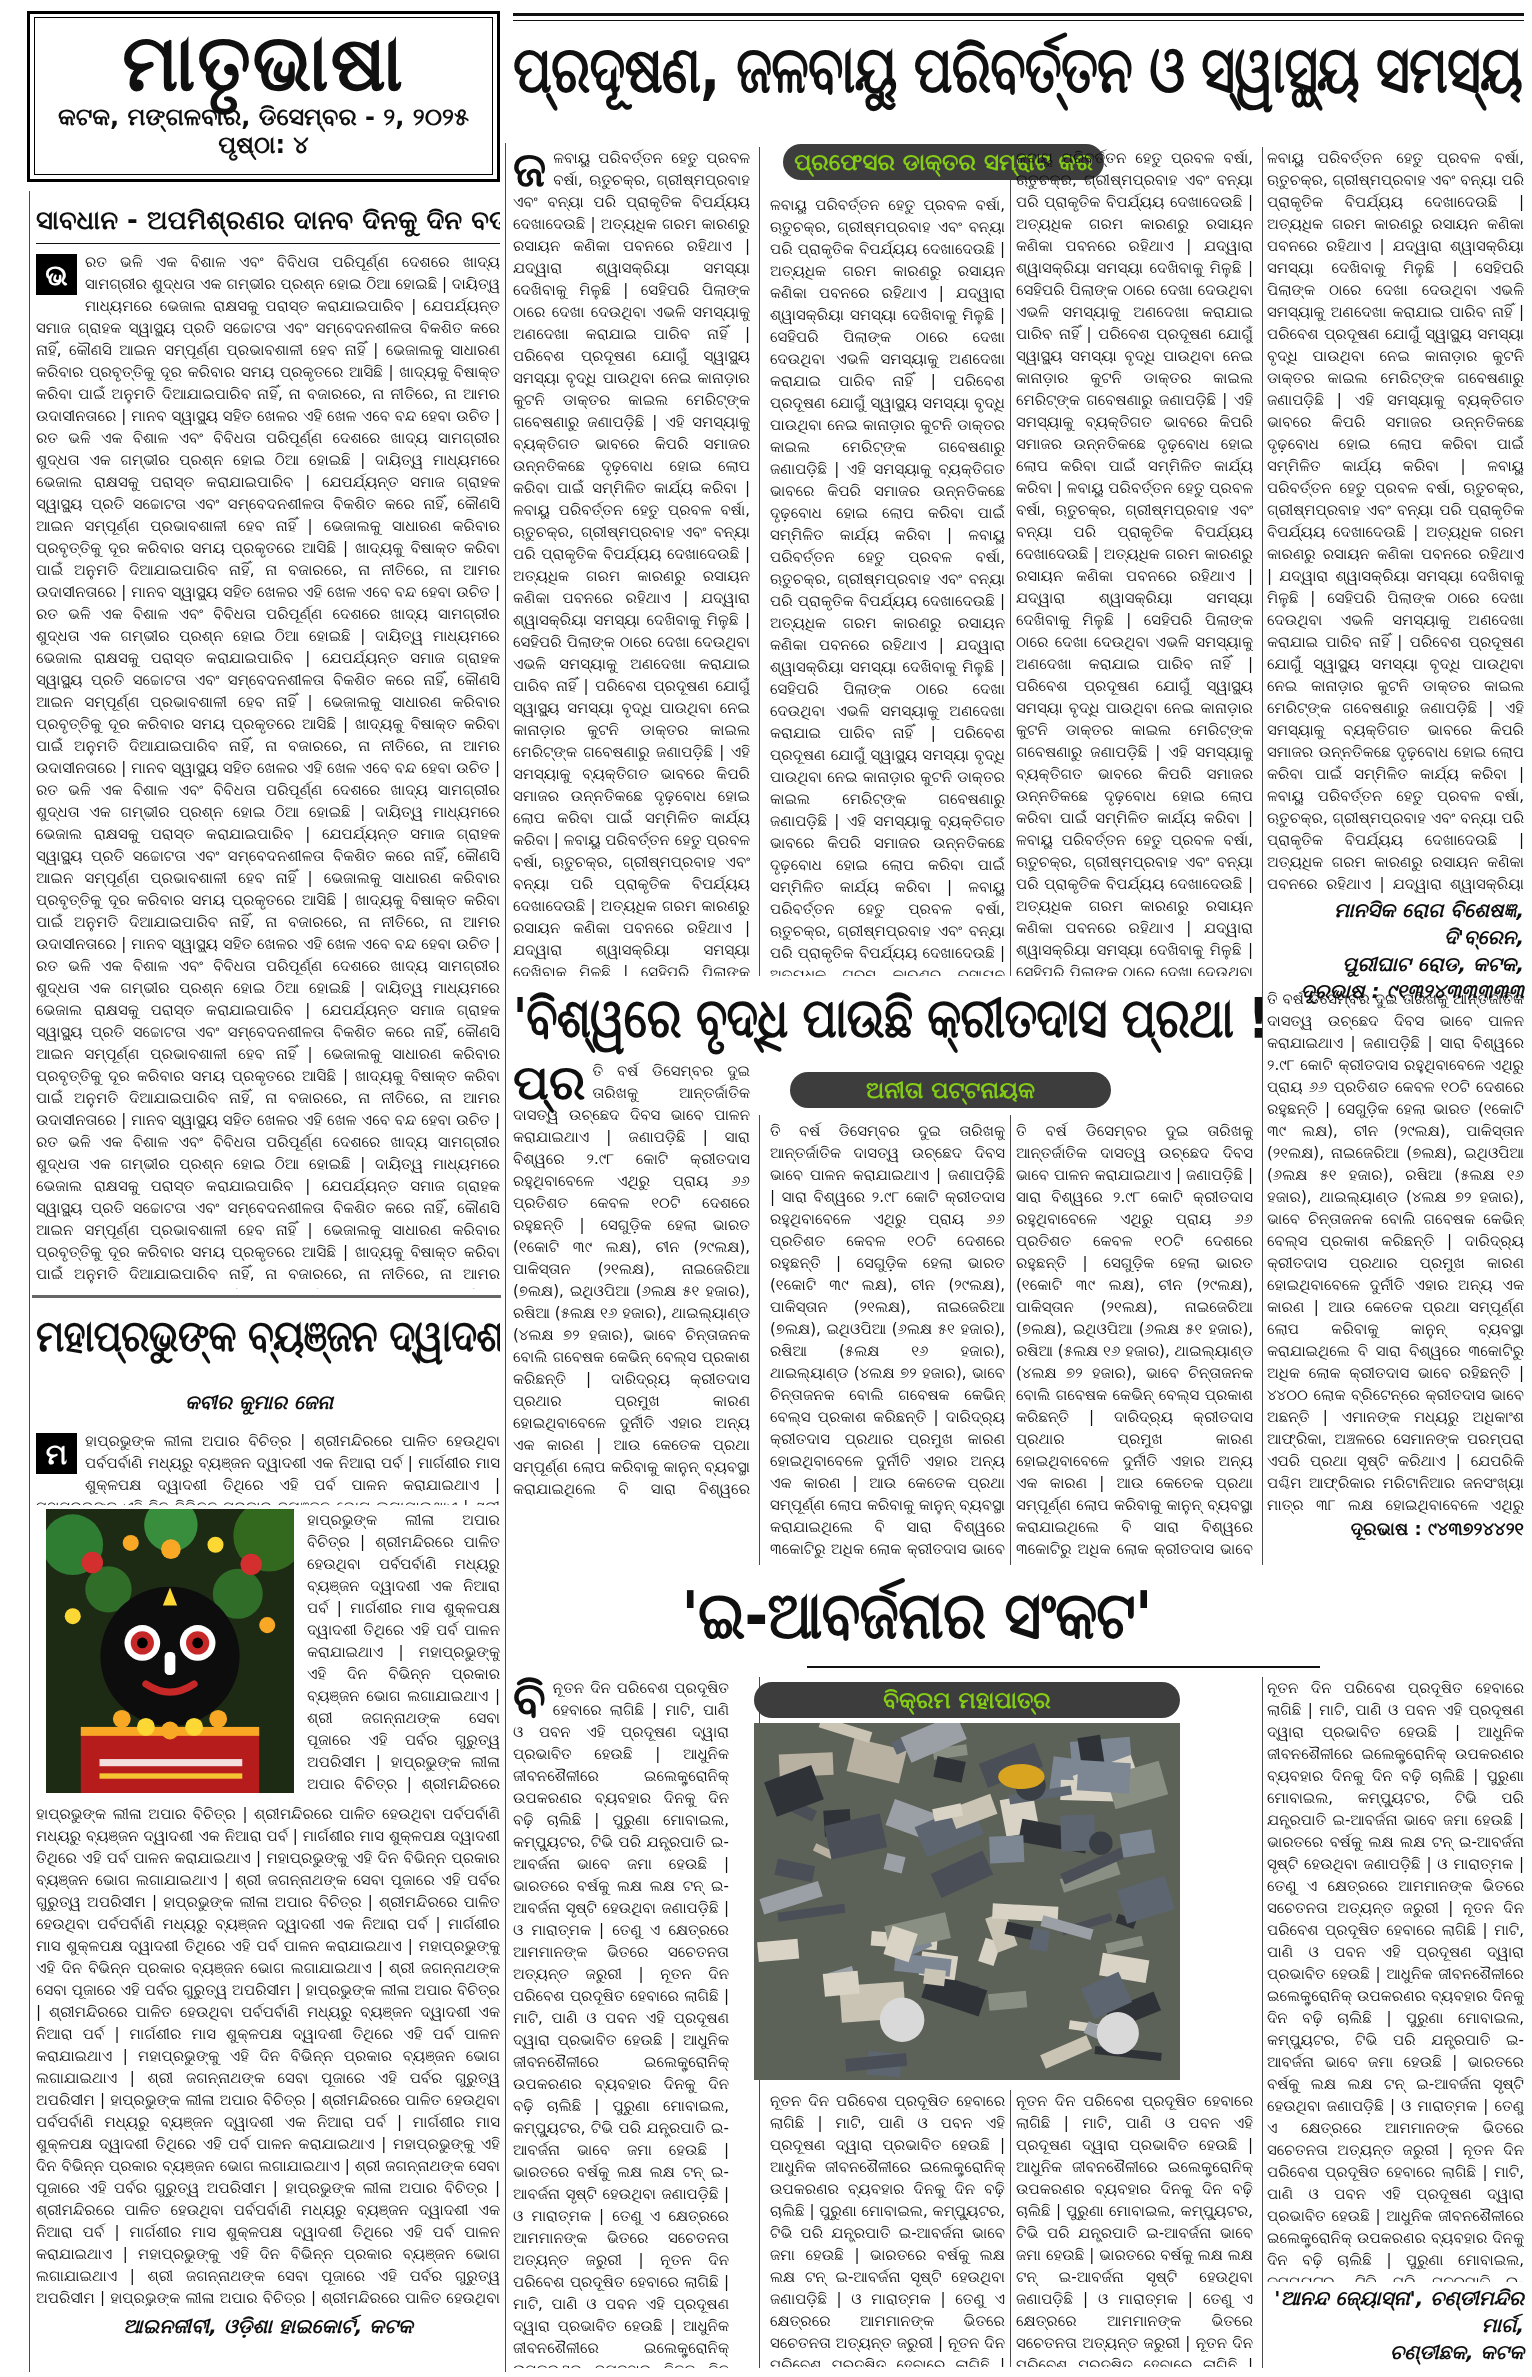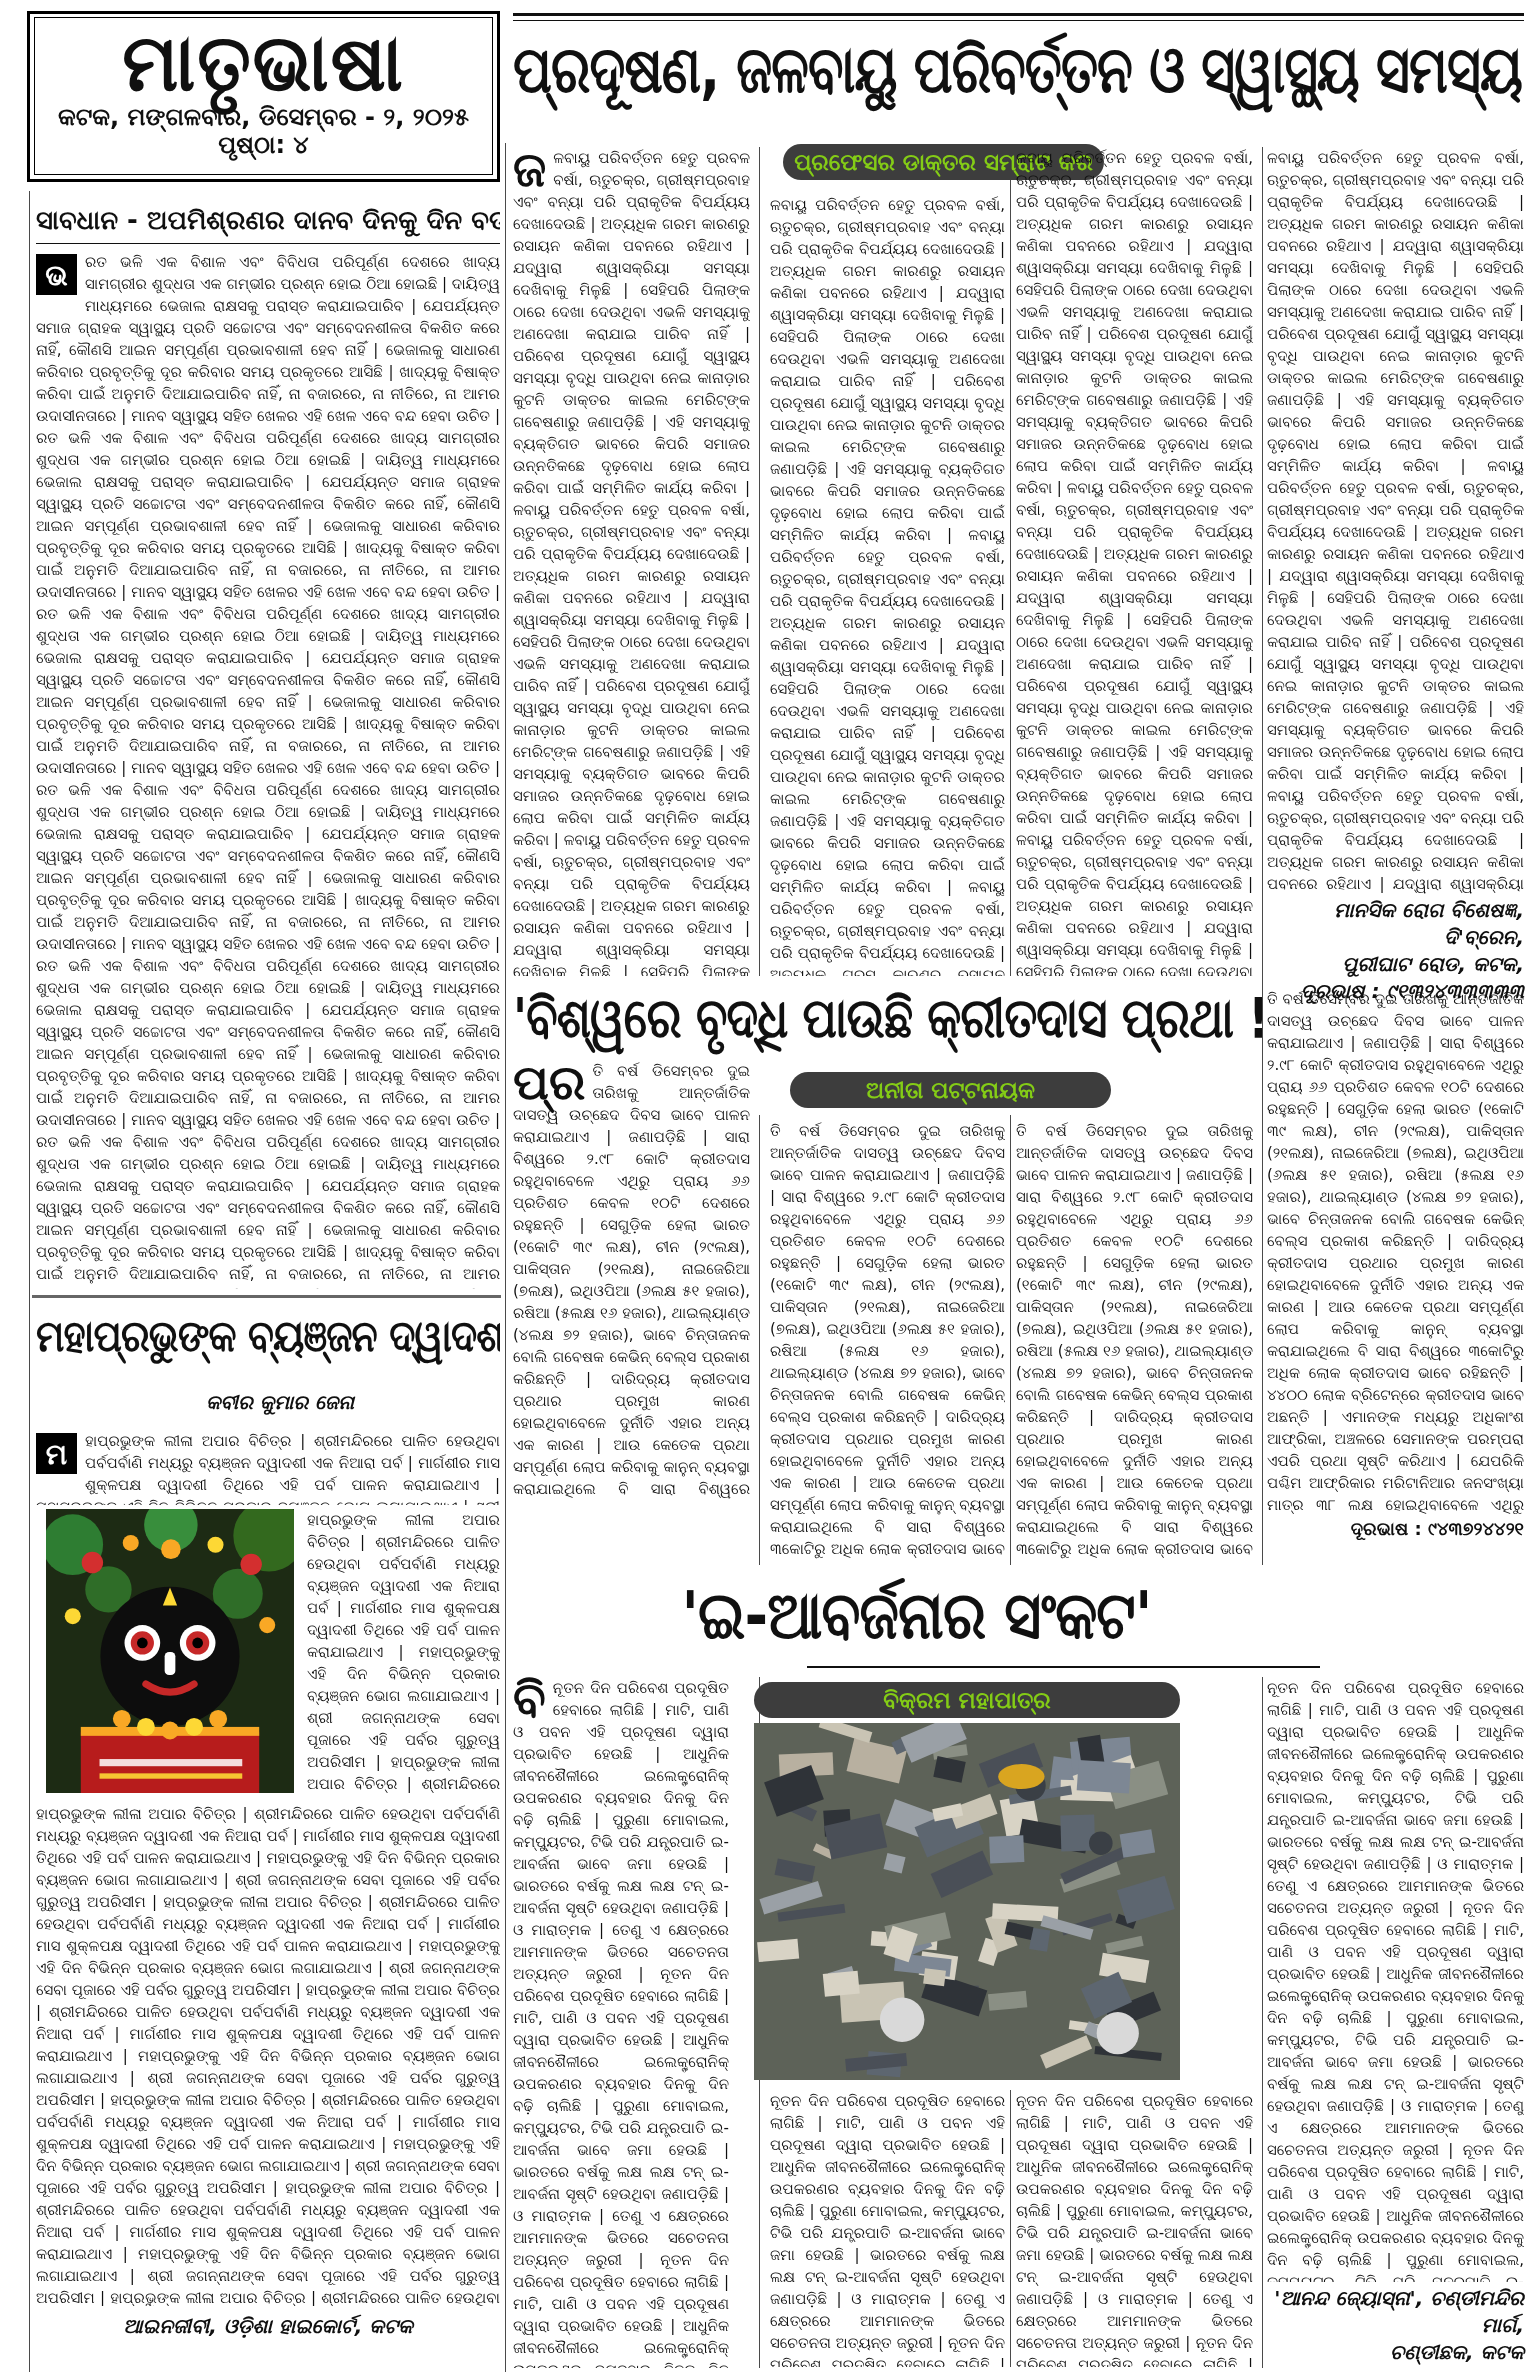--- a/index.html
+++ b/index.html
@@ -81,21 +81,21 @@
   </div>
 
   <div class="headline hl-left-small" style="left:36px;top:205px;width:464px;height:34px;">ସାବଧାନ - ଅପମିଶ୍ରଣର ଦାନବ ଦିନକୁ ଦିନ ବଡ ଭୟଙ୍କର ହେଉଛି</div>
   <div class="hrule" style="left:36px;top:243px;width:464px;height:0.9px;"></div>
   <div class="col" style="left:36px;top:251px;width:464px;height:1038px;">
     <span class="dropcap-box">ଭ</span>
   ରତ ଭଳି ଏକ ବିଶାଳ ଏବଂ ବିବିଧତା ପରିପୂର୍ଣ୍ଣ ଦେଶରେ ଖାଦ୍ୟ ସାମଗ୍ରୀର ଶୁଦ୍ଧତା ଏକ ଗମ୍ଭୀର ପ୍ରଶ୍ନ ହୋଇ ଠିଆ ହୋଇଛି | ଦାୟିତ୍ୱ ମାଧ୍ୟମରେ ଭେଜାଲ ରାକ୍ଷସକୁ ପରାସ୍ତ କରାଯାଇପାରିବ | ଯେପର୍ଯ୍ୟନ୍ତ ସମାଜ ଗ୍ରାହକ ସ୍ୱାସ୍ଥ୍ୟ ପ୍ରତି ସଚ୍ଚୋଟତା ଏବଂ ସମ୍ବେଦନଶୀଳତା ବିକଶିତ କରେ ନାହିଁ, କୌଣସି ଆଇନ ସମ୍ପୂର୍ଣ୍ଣ ପ୍ରଭାବଶାଳୀ ହେବ ନାହିଁ | ଭେଜାଲକୁ ସାଧାରଣ କରିବାର ପ୍ରବୃତ୍ତିକୁ ଦୂର କରିବାର ସମୟ ପ୍ରକୃତରେ ଆସିଛି | ଖାଦ୍ୟକୁ ବିଷାକ୍ତ କରିବା ପାଇଁ ଅନୁମତି ଦିଆଯାଇପାରିବ ନାହିଁ, ନା ବଜାରରେ, ନା ନୀତିରେ, ନା ଆମର ଉଦାସୀନତାରେ | ମାନବ ସ୍ୱାସ୍ଥ୍ୟ ସହିତ ଖେଳର ଏହି ଖେଳ ଏବେ ବନ୍ଦ ହେବା ଉଚିତ | ରତ ଭଳି ଏକ ବିଶାଳ ଏବଂ ବିବିଧତା ପରିପୂର୍ଣ୍ଣ ଦେଶରେ ଖାଦ୍ୟ ସାମଗ୍ରୀର ଶୁଦ୍ଧତା ଏକ ଗମ୍ଭୀର ପ୍ରଶ୍ନ ହୋଇ ଠିଆ ହୋଇଛି | ଦାୟିତ୍ୱ ମାଧ୍ୟମରେ ଭେଜାଲ ରାକ୍ଷସକୁ ପରାସ୍ତ କରାଯାଇପାରିବ | ଯେପର୍ଯ୍ୟନ୍ତ ସମାଜ ଗ୍ରାହକ ସ୍ୱାସ୍ଥ୍ୟ ପ୍ରତି ସଚ୍ଚୋଟତା ଏବଂ ସମ୍ବେଦନଶୀଳତା ବିକଶିତ କରେ ନାହିଁ, କୌଣସି ଆଇନ ସମ୍ପୂର୍ଣ୍ଣ ପ୍ରଭାବଶାଳୀ ହେବ ନାହିଁ | ଭେଜାଲକୁ ସାଧାରଣ କରିବାର ପ୍ରବୃତ୍ତିକୁ ଦୂର କରିବାର ସମୟ ପ୍ରକୃତରେ ଆସିଛି | ଖାଦ୍ୟକୁ ବିଷାକ୍ତ କରିବା ପାଇଁ ଅନୁମତି ଦିଆଯାଇପାରିବ ନାହିଁ, ନା ବଜାରରେ, ନା ନୀତିରେ, ନା ଆମର ଉଦାସୀନତାରେ | ମାନବ ସ୍ୱାସ୍ଥ୍ୟ ସହିତ ଖେଳର ଏହି ଖେଳ ଏବେ ବନ୍ଦ ହେବା ଉଚିତ | ରତ ଭଳି ଏକ ବିଶାଳ ଏବଂ ବିବିଧତା ପରିପୂର୍ଣ୍ଣ ଦେଶରେ ଖାଦ୍ୟ ସାମଗ୍ରୀର ଶୁଦ୍ଧତା ଏକ ଗମ୍ଭୀର ପ୍ରଶ୍ନ ହୋଇ ଠିଆ ହୋଇଛି | ଦାୟିତ୍ୱ ମାଧ୍ୟମରେ ଭେଜାଲ ରାକ୍ଷସକୁ ପରାସ୍ତ କରାଯାଇପାରିବ | ଯେପର୍ଯ୍ୟନ୍ତ ସମାଜ ଗ୍ରାହକ ସ୍ୱାସ୍ଥ୍ୟ ପ୍ରତି ସଚ୍ଚୋଟତା ଏବଂ ସମ୍ବେଦନଶୀଳତା ବିକଶିତ କରେ ନାହିଁ, କୌଣସି ଆଇନ ସମ୍ପୂର୍ଣ୍ଣ ପ୍ରଭାବଶାଳୀ ହେବ ନାହିଁ | ଭେଜାଲକୁ ସାଧାରଣ କରିବାର ପ୍ରବୃତ୍ତିକୁ ଦୂର କରିବାର ସମୟ ପ୍ରକୃତରେ ଆସିଛି | ଖାଦ୍ୟକୁ ବିଷାକ୍ତ କରିବା ପାଇଁ ଅନୁମତି ଦିଆଯାଇପାରିବ ନାହିଁ, ନା ବଜାରରେ, ନା ନୀତିରେ, ନା ଆମର ଉଦାସୀନତାରେ | ମାନବ ସ୍ୱାସ୍ଥ୍ୟ ସହିତ ଖେଳର ଏହି ଖେଳ ଏବେ ବନ୍ଦ ହେବା ଉଚିତ | ରତ ଭଳି ଏକ ବିଶାଳ ଏବଂ ବିବିଧତା ପରିପୂର୍ଣ୍ଣ ଦେଶରେ ଖାଦ୍ୟ ସାମଗ୍ରୀର ଶୁଦ୍ଧତା ଏକ ଗମ୍ଭୀର ପ୍ରଶ୍ନ ହୋଇ ଠିଆ ହୋଇଛି | ଦାୟିତ୍ୱ ମାଧ୍ୟମରେ ଭେଜାଲ ରାକ୍ଷସକୁ ପରାସ୍ତ କରାଯାଇପାରିବ | ଯେପର୍ଯ୍ୟନ୍ତ ସମାଜ ଗ୍ରାହକ ସ୍ୱାସ୍ଥ୍ୟ ପ୍ରତି ସଚ୍ଚୋଟତା ଏବଂ ସମ୍ବେଦନଶୀଳତା ବିକଶିତ କରେ ନାହିଁ, କୌଣସି ଆଇନ ସମ୍ପୂର୍ଣ୍ଣ ପ୍ରଭାବଶାଳୀ ହେବ ନାହିଁ | ଭେଜାଲକୁ ସାଧାରଣ କରିବାର ପ୍ରବୃତ୍ତିକୁ ଦୂର କରିବାର ସମୟ ପ୍ରକୃତରେ ଆସିଛି | ଖାଦ୍ୟକୁ ବିଷାକ୍ତ କରିବା ପାଇଁ ଅନୁମତି ଦିଆଯାଇପାରିବ ନାହିଁ, ନା ବଜାରରେ, ନା ନୀତିରେ, ନା ଆମର ଉଦାସୀନତାରେ | ମାନବ ସ୍ୱାସ୍ଥ୍ୟ ସହିତ ଖେଳର ଏହି ଖେଳ ଏବେ ବନ୍ଦ ହେବା ଉଚିତ | ରତ ଭଳି ଏକ ବିଶାଳ ଏବଂ ବିବିଧତା ପରିପୂର୍ଣ୍ଣ ଦେଶରେ ଖାଦ୍ୟ ସାମଗ୍ରୀର ଶୁଦ୍ଧତା ଏକ ଗମ୍ଭୀର ପ୍ରଶ୍ନ ହୋଇ ଠିଆ ହୋଇଛି | ଦାୟିତ୍ୱ ମାଧ୍ୟମରେ ଭେଜାଲ ରାକ୍ଷସକୁ ପରାସ୍ତ କରାଯାଇପାରିବ | ଯେପର୍ଯ୍ୟନ୍ତ ସମାଜ ଗ୍ରାହକ ସ୍ୱାସ୍ଥ୍ୟ ପ୍ରତି ସଚ୍ଚୋଟତା ଏବଂ ସମ୍ବେଦନଶୀଳତା ବିକଶିତ କରେ ନାହିଁ, କୌଣସି ଆଇନ ସମ୍ପୂର୍ଣ୍ଣ ପ୍ରଭାବଶାଳୀ ହେବ ନାହିଁ | ଭେଜାଲକୁ ସାଧାରଣ କରିବାର ପ୍ରବୃତ୍ତିକୁ ଦୂର କରିବାର ସମୟ ପ୍ରକୃତରେ ଆସିଛି | ଖାଦ୍ୟକୁ ବିଷାକ୍ତ କରିବା ପାଇଁ ଅନୁମତି ଦିଆଯାଇପାରିବ ନାହିଁ, ନା ବଜାରରେ, ନା ନୀତିରେ, ନା ଆମର ଉଦାସୀନତାରେ | ମାନବ ସ୍ୱାସ୍ଥ୍ୟ ସହିତ ଖେଳର ଏହି ଖେଳ ଏବେ ବନ୍ଦ ହେବା ଉଚିତ | ରତ ଭଳି ଏକ ବିଶାଳ ଏବଂ ବିବିଧତା ପରିପୂର୍ଣ୍ଣ ଦେଶରେ ଖାଦ୍ୟ ସାମଗ୍ରୀର ଶୁଦ୍ଧତା ଏକ ଗମ୍ଭୀର ପ୍ରଶ୍ନ ହୋଇ ଠିଆ ହୋଇଛି | ଦାୟିତ୍ୱ ମାଧ୍ୟମରେ ଭେଜାଲ ରାକ୍ଷସକୁ ପରାସ୍ତ କରାଯାଇପାରିବ | ଯେପର୍ଯ୍ୟନ୍ତ ସମାଜ ଗ୍ରାହକ ସ୍ୱାସ୍ଥ୍ୟ ପ୍ରତି ସଚ୍ଚୋଟତା ଏବଂ ସମ୍ବେଦନଶୀଳତା ବିକଶିତ କରେ ନାହିଁ, କୌଣସି ଆଇନ ସମ୍ପୂର୍ଣ୍ଣ ପ୍ରଭାବଶାଳୀ ହେବ ନାହିଁ | ଭେଜାଲକୁ ସାଧାରଣ କରିବାର ପ୍ରବୃତ୍ତିକୁ ଦୂର କରିବାର ସମୟ ପ୍ରକୃତରେ ଆସିଛି | ଖାଦ୍ୟକୁ ବିଷାକ୍ତ କରିବା ପାଇଁ ଅନୁମତି ଦିଆଯାଇପାରିବ ନାହିଁ, ନା ବଜାରରେ, ନା ନୀତିରେ, ନା ଆମର ଉଦାସୀନତାରେ | ମାନବ ସ୍ୱାସ୍ଥ୍ୟ ସହିତ ଖେଳର ଏହି ଖେଳ ଏବେ ବନ୍ଦ ହେବା ଉଚିତ | ରତ ଭଳି ଏକ ବିଶାଳ ଏବଂ ବିବିଧତା ପରିପୂର୍ଣ୍ଣ ଦେଶରେ ଖାଦ୍ୟ ସାମଗ୍ରୀର ଶୁଦ୍ଧତା ଏକ ଗମ୍ଭୀର ପ୍ରଶ୍ନ ହୋଇ ଠିଆ ହୋଇଛି | ଦାୟିତ୍ୱ ମାଧ୍ୟମରେ ଭେଜାଲ ରାକ୍ଷସକୁ ପରାସ୍ତ କରାଯାଇପାରିବ | ଯେପର୍ଯ୍ୟନ୍ତ ସମାଜ ଗ୍ରାହକ ସ୍ୱାସ୍ଥ୍ୟ ପ୍ରତି ସଚ୍ଚୋଟତା ଏବଂ ସମ୍ବେଦନଶୀଳତା ବିକଶିତ କରେ ନାହିଁ, କୌଣସି ଆଇନ ସମ୍ପୂର୍ଣ୍ଣ ପ୍ରଭାବଶାଳୀ ହେବ ନାହିଁ | ଭେଜାଲକୁ ସାଧାରଣ କରିବାର ପ୍ରବୃତ୍ତିକୁ ଦୂର କରିବାର ସମୟ ପ୍ରକୃତରେ ଆସିଛି | ଖାଦ୍ୟକୁ ବିଷାକ୍ତ କରିବା ପାଇଁ ଅନୁମତି ଦିଆଯାଇପାରିବ ନାହିଁ, ନା ବଜାରରେ, ନା ନୀତିରେ, ନା ଆମର ଉଦାସୀନତାରେ | ମାନବ ସ୍ୱାସ୍ଥ୍ୟ ସହିତ ଖେଳର ଏହି ଖେଳ ଏବେ ବନ୍ଦ ହେବା ଉଚିତ | ରତ ଭଳି ଏକ ବିଶାଳ ଏବଂ ବିବିଧତା ପରିପୂର୍ଣ୍ଣ ଦେଶରେ ଖାଦ୍ୟ ସାମଗ୍ରୀର ଶୁଦ୍ଧତା ଏକ ଗମ୍ଭୀର ପ୍ରଶ୍ନ ହୋଇ ଠିଆ ହୋଇଛି | ଦାୟିତ୍ୱ ମାଧ୍ୟମରେ ଭେଜାଲ ରାକ୍ଷସକୁ ପରାସ୍ତ କରାଯାଇପାରିବ | ଯେପର୍ଯ୍ୟନ୍ତ ସମାଜ ଗ୍ରାହକ ସ୍ୱାସ୍ଥ୍ୟ ପ୍ରତି ସଚ୍ଚୋଟତା ଏବଂ ସମ୍ବେଦନଶୀଳତା ବିକଶିତ କରେ ନାହିଁ, କୌଣସି ଆଇନ ସମ୍ପୂର୍ଣ୍ଣ ପ୍ରଭାବଶାଳୀ ହେବ ନାହିଁ | ଭେଜାଲକୁ ସାଧାରଣ କରିବାର ପ୍ରବୃତ୍ତିକୁ ଦୂର କରିବାର ସମୟ ପ୍ରକୃତରେ ଆସିଛି | ଖାଦ୍ୟକୁ ବିଷାକ୍ତ କରିବା ପାଇଁ ଅନୁମତି ଦିଆଯାଇପାରିବ ନାହିଁ, ନା ବଜାରରେ, ନା ନୀତିରେ, ନା ଆମର ଉଦାସୀନତାରେ | ମାନବ ସ୍ୱାସ୍ଥ୍ୟ ସହିତ ଖେଳର ଏହି ଖେଳ ଏବେ ବନ୍ଦ ହେବା ଉଚିତ | ରତ ଭଳି ଏକ ବିଶାଳ ଏବଂ ବିବିଧତା ପରିପୂର୍ଣ୍ଣ ଦେଶରେ ଖାଦ୍ୟ ସାମଗ୍ରୀର ଶୁଦ୍ଧତା ଏକ ଗମ୍ଭୀର ପ୍ରଶ୍ନ ହୋଇ ଠିଆ ହୋଇଛି | ଦାୟିତ୍ୱ ମାଧ୍ୟମରେ ଭେଜାଲ ରାକ୍ଷସକୁ ପରାସ୍ତ କରାଯାଇପାରିବ | ଯେପର୍ଯ୍ୟନ୍ତ ସମାଜ ଗ୍ରାହକ ସ୍ୱାସ୍ଥ୍ୟ ପ୍ରତି ସଚ୍ଚୋଟତା ଏବଂ ସମ୍ବେଦନଶୀଳତା ବିକଶିତ କରେ ନାହିଁ, କୌଣସି ଆଇନ ସମ୍ପୂର୍ଣ୍ଣ ପ୍ରଭାବଶାଳୀ ହେବ ନାହିଁ | ଭେଜାଲକୁ ସାଧାରଣ କରିବାର ପ୍ରବୃତ୍ତିକୁ ଦୂର କରିବାର ସମୟ ପ୍ରକୃତରେ ଆସିଛି | ଖାଦ୍ୟକୁ ବିଷାକ୍ତ କରିବା ପାଇଁ ଅନୁମତି ଦିଆଯାଇପାରିବ ନାହିଁ, ନା ବଜାରରେ, ନା ନୀତିରେ, ନା ଆମର ଉଦାସୀନତାରେ | ମାନବ ସ୍ୱାସ୍ଥ୍ୟ ସହିତ ଖେଳର ଏହି ଖେଳ ଏବେ ବନ୍ଦ ହେବା ଉଚିତ | ରତ ଭଳି ଏକ ବିଶାଳ ଏବଂ ବିବିଧତା ପରିପୂର୍ଣ୍ଣ ଦେଶରେ ଖାଦ୍ୟ ସାମଗ୍ରୀର ଶୁଦ୍ଧତା ଏକ ଗମ୍ଭୀର ପ୍ରଶ୍ନ ହୋଇ ଠିଆ ହୋଇଛି | ଦାୟିତ୍ୱ ମାଧ୍ୟମରେ ଭେଜାଲ ରାକ୍ଷସକୁ ପରାସ୍ତ କରାଯାଇପାରିବ | ଯେପର୍ଯ୍ୟନ୍ତ ସମାଜ ଗ୍ରାହକ ସ୍ୱାସ୍ଥ୍ୟ ପ୍ରତି ସଚ୍ଚୋଟତା ଏବଂ ସମ୍ବେଦନଶୀଳତା ବିକଶିତ କରେ ନାହିଁ, କୌଣସି ଆଇନ ସମ୍ପୂର୍ଣ୍ଣ ପ୍ରଭାବଶାଳୀ ହେବ ନାହିଁ | ଭେଜାଲକୁ ସାଧାରଣ କରିବାର ପ୍ରବୃତ୍ତିକୁ ଦୂର କରିବାର ସମୟ ପ୍ରକୃତରେ ଆସିଛି | ଖାଦ୍ୟକୁ ବିଷାକ୍ତ କରିବା ପାଇଁ ଅନୁମତି ଦିଆଯାଇପାରିବ ନାହିଁ, ନା ବଜାରରେ, ନା ନୀତିରେ, ନା ଆମର ଉଦାସୀନତାରେ | ମାନବ ସ୍ୱାସ୍ଥ୍ୟ ସହିତ ଖେଳର ଏହି ଖେଳ ଏବେ ବନ୍ଦ ହେବା ଉଚିତ | ରତ ଭଳି ଏକ ବିଶାଳ ଏବଂ ବିବିଧତା ପରିପୂର୍ଣ୍ଣ ଦେଶରେ ଖାଦ୍ୟ ସାମଗ୍ରୀର ଶୁଦ୍ଧତା ଏକ ଗମ୍ଭୀର ପ୍ରଶ୍ନ ହୋଇ ଠିଆ ହୋଇଛି | ଦାୟିତ୍ୱ ମାଧ୍ୟମରେ ଭେଜାଲ ରାକ୍ଷସକୁ ପରାସ୍ତ କରାଯାଇପାରିବ | ଯେପର୍ଯ୍ୟନ୍ତ ସମାଜ ଗ୍ରାହକ ସ୍ୱାସ୍ଥ୍ୟ ପ୍ରତି ସଚ୍ଚୋଟତା ଏବଂ ସମ୍ବେଦନଶୀଳତା ବିକଶିତ କରେ ନାହିଁ, କୌଣସି ଆଇନ ସମ୍ପୂର୍ଣ୍ଣ ପ୍ରଭାବଶାଳୀ ହେବ ନାହିଁ | ଭେଜାଲକୁ ସାଧାରଣ କରିବାର ପ୍ରବୃତ୍ତିକୁ ଦୂର କରିବାର ସମୟ ପ୍ରକୃତରେ ଆସିଛି | ଖାଦ୍ୟକୁ ବିଷାକ୍ତ କରିବା ପାଇଁ ଅନୁମତି ଦିଆଯାଇପାରିବ ନାହିଁ, ନା ବଜାରରେ, ନା ନୀତିରେ, ନା ଆମର ଉଦାସୀନତାରେ | ମାନବ ସ୍ୱାସ୍ଥ୍ୟ ସହିତ ଖେଳର ଏହି ଖେଳ ଏବେ ବନ୍ଦ ହେବା ଉଚିତ | ରତ ଭଳି ଏକ ବିଶାଳ ଏବଂ ବିବିଧତା ପରିପୂର୍ଣ୍ଣ ଦେଶରେ ଖାଦ୍ୟ ସାମଗ୍ରୀର ଶୁଦ୍ଧତା ଏକ ଗମ୍ଭୀର ପ୍ରଶ୍ନ ହୋଇ ଠିଆ ହୋଇଛି | ଦାୟିତ୍ୱ ମାଧ୍ୟମରେ ଭେଜାଲ ରାକ୍ଷସକୁ ପରାସ୍ତ କରାଯାଇପାରିବ | ଯେପର୍ଯ୍ୟନ୍ତ ସମାଜ ଗ୍ରାହକ ସ୍ୱାସ୍ଥ୍ୟ ପ୍ରତି ସଚ୍ଚୋଟତା ଏବଂ ସମ୍ବେଦନଶୀଳତା ବିକଶିତ କରେ ନାହିଁ, କୌଣସି ଆଇନ ସମ୍ପୂର୍ଣ୍ଣ ପ୍ରଭାବଶାଳୀ ହେବ ନାହିଁ | ଭେଜାଲକୁ ସାଧାରଣ କରିବାର ପ୍ରବୃତ୍ତିକୁ ଦୂର କରିବାର ସମୟ ପ୍ରକୃତରେ ଆସିଛି | ଖାଦ୍ୟକୁ ବିଷାକ୍ତ କରିବା ପାଇଁ ଅନୁମତି ଦିଆଯାଇପାରିବ ନାହିଁ, ନା ବଜାରରେ, ନା ନୀତିରେ, ନା ଆମର ଉଦାସୀନତାରେ | ମାନବ ସ୍ୱାସ୍ଥ୍ୟ ସହିତ ଖେଳର ଏହି ଖେଳ ଏବେ ବନ୍ଦ ହେବା ଉଚିତ | ରତ ଭଳି ଏକ ବିଶାଳ ଏବଂ ବିବିଧତା ପରିପୂର୍ଣ୍ଣ ଦେଶରେ ଖାଦ୍ୟ ସାମଗ୍ରୀର ଶୁଦ୍ଧତା ଏକ ଗମ୍ଭୀର ପ୍ରଶ୍ନ ହୋଇ ଠିଆ ହୋଇଛି | ଦାୟିତ୍ୱ ମାଧ୍ୟମରେ ଭେଜାଲ ରାକ୍ଷସକୁ ପରାସ୍ତ କରାଯାଇପାରିବ | ଯେପର୍ଯ୍ୟନ୍ତ ସମାଜ ଗ୍ରାହକ ସ୍ୱାସ୍ଥ୍ୟ ପ୍ରତି ସଚ୍ଚୋଟତା ଏବଂ ସମ୍ବେଦନଶୀଳତା ବିକଶିତ କରେ ନାହିଁ, କୌଣସି ଆଇନ ସମ୍ପୂର୍ଣ୍ଣ ପ୍ରଭାବଶାଳୀ ହେବ ନାହିଁ | ଭେଜାଲକୁ ସାଧାରଣ କରିବାର ପ୍ରବୃତ୍ତିକୁ ଦୂର କରିବାର ସମୟ ପ୍ରକୃତରେ ଆସିଛି | ଖାଦ୍ୟକୁ ବିଷାକ୍ତ କରିବା ପାଇଁ ଅନୁମତି ଦିଆଯାଇପାରିବ ନାହିଁ, ନା ବଜାରରେ, ନା ନୀତିରେ, ନା ଆମର ଉଦାସୀନତାରେ | ମାନବ ସ୍ୱାସ୍ଥ୍ୟ ସହିତ ଖେଳର ଏହି ଖେଳ ଏବେ ବନ୍ଦ ହେବା ଉଚିତ | ରତ ଭଳି ଏକ ବିଶାଳ ଏବଂ ବିବିଧତା ପରିପୂର୍ଣ୍ଣ ଦେଶରେ ଖାଦ୍ୟ ସାମଗ୍ରୀର ଶୁଦ୍ଧତା ଏକ ଗମ୍ଭୀର ପ୍ରଶ୍ନ ହୋଇ ଠିଆ ହୋଇଛି | ଦାୟିତ୍ୱ ମାଧ୍ୟମରେ ଭେଜାଲ ରାକ୍ଷସକୁ ପରାସ୍ତ କରାଯାଇପାରିବ | ଯେପର୍ଯ୍ୟନ୍ତ ସମାଜ ଗ୍ରାହକ ସ୍ୱାସ୍ଥ୍ୟ ପ୍ରତି ସଚ୍ଚୋଟତା ଏବଂ ସମ୍ବେଦନଶୀଳତା ବିକଶିତ କରେ ନାହିଁ, କୌଣସି ଆଇନ ସମ୍ପୂର୍ଣ୍ଣ ପ୍ରଭାବଶାଳୀ ହେବ ନାହିଁ | ଭେଜାଲକୁ ସାଧାରଣ କରିବାର ପ୍ରବୃତ୍ତିକୁ ଦୂର କରିବାର ସମୟ ପ୍ରକୃତରେ ଆସିଛି | ଖାଦ୍ୟକୁ ବିଷାକ୍ତ କରିବା ପାଇଁ ଅନୁମତି ଦିଆଯାଇପାରିବ ନାହିଁ, ନା ବଜାରରେ, ନା ନୀତିରେ, ନା ଆମର ଉଦାସୀନତାରେ | ମାନବ ସ୍ୱାସ୍ଥ୍ୟ ସହିତ ଖେଳର ଏହି ଖେଳ ଏବେ ବନ୍ଦ ହେବା ଉଚିତ | ରତ ଭଳି ଏକ ବିଶାଳ ଏବଂ ବିବିଧତା ପରିପୂର୍ଣ୍ଣ ଦେଶରେ ଖାଦ୍ୟ ସାମଗ୍ରୀର ଶୁଦ୍ଧତା ଏକ ଗମ୍ଭୀର ପ୍ରଶ୍ନ ହୋଇ ଠିଆ ହୋଇଛି | ଦାୟିତ୍ୱ ମାଧ୍ୟମରେ ଭେଜାଲ ରାକ୍ଷସକୁ ପରାସ୍ତ କରାଯାଇପାରିବ | ଯେପର୍ଯ୍ୟନ୍ତ ସମାଜ ଗ୍ରାହକ ସ୍ୱାସ୍ଥ୍ୟ ପ୍ରତି ସଚ୍ଚୋଟତା ଏବଂ ସମ୍ବେଦନଶୀଳତା ବିକଶିତ କରେ ନାହିଁ, କୌଣସି ଆଇନ ସମ୍ପୂର୍ଣ୍ଣ ପ୍ରଭାବଶାଳୀ ହେବ ନାହିଁ | ଭେଜାଲକୁ ସାଧାରଣ କରିବାର ପ୍ରବୃତ୍ତିକୁ ଦୂର କରିବାର ସମୟ ପ୍ରକୃତରେ ଆସିଛି | ଖାଦ୍ୟକୁ ବିଷାକ୍ତ କରିବା ପାଇଁ ଅନୁମତି ଦିଆଯାଇପାରିବ ନାହିଁ, ନା ବଜାରରେ, ନା ନୀତିରେ, ନା ଆମର ଉଦାସୀନତାରେ | ମାନବ ସ୍ୱାସ୍ଥ୍ୟ ସହିତ ଖେଳର ଏହି ଖେଳ ଏବେ ବନ୍ଦ ହେବା ଉଚିତ | ରତ ଭଳି ଏକ ବିଶାଳ ଏବଂ ବିବିଧତା ପରିପୂର୍ଣ୍ଣ ଦେଶରେ ଖାଦ୍ୟ ସାମଗ୍ରୀର ଶୁଦ୍ଧତା ଏକ ଗମ୍ଭୀର ପ୍ରଶ୍ନ ହୋଇ ଠିଆ ହୋଇଛି | ଦାୟିତ୍ୱ ମାଧ୍ୟମରେ ଭେଜାଲ ରାକ୍ଷସକୁ ପରାସ୍ତ କରାଯାଇପାରିବ | ଯେପର୍ଯ୍ୟନ୍ତ ସମାଜ ଗ୍ରାହକ ସ୍ୱାସ୍ଥ୍ୟ ପ୍ରତି ସଚ୍ଚୋଟତା ଏବଂ ସମ୍ବେଦନଶୀଳତା ବିକଶିତ କରେ ନାହିଁ, କୌଣସି ଆଇନ ସମ୍ପୂର୍ଣ୍ଣ ପ୍ରଭାବଶାଳୀ ହେବ ନାହିଁ | ଭେଜାଲକୁ ସାଧାରଣ କରିବାର ପ୍ରବୃତ୍ତିକୁ ଦୂର କରିବାର ସମୟ ପ୍ରକୃତରେ ଆସିଛି | ଖାଦ୍ୟକୁ ବିଷାକ୍ତ କରିବା ପାଇଁ ଅନୁମତି ଦିଆଯାଇପାରିବ ନାହିଁ, ନା ବଜାରରେ, ନା ନୀତିରେ, ନା ଆମର ଉଦାସୀନତାରେ | ମାନବ ସ୍ୱାସ୍ଥ୍ୟ ସହିତ ଖେଳର ଏହି ଖେଳ ଏବେ ବନ୍ଦ ହେବା ଉଚିତ | ରତ ଭଳି ଏକ ବିଶାଳ ଏବଂ ବିବିଧତା ପରିପୂର୍ଣ୍ଣ ଦେଶରେ ଖାଦ୍ୟ ସାମଗ୍ରୀର ଶୁଦ୍ଧତା ଏକ ଗମ୍ଭୀର ପ୍ରଶ୍ନ ହୋଇ ଠିଆ ହୋଇଛି | ଦାୟିତ୍ୱ ମାଧ୍ୟମରେ ଭେଜାଲ ରାକ୍ଷସକୁ ପରାସ୍ତ କରାଯାଇପାରିବ | ଯେପର୍ଯ୍ୟନ୍ତ ସମାଜ ଗ୍ରାହକ ସ୍ୱାସ୍ଥ୍ୟ ପ୍ରତି ସଚ୍ଚୋଟତା ଏବଂ ସମ୍ବେଦନଶୀଳତା ବିକଶିତ କରେ ନାହିଁ, କୌଣସି ଆଇନ ସମ୍ପୂର୍ଣ୍ଣ ପ୍ରଭାବଶାଳୀ ହେବ ନାହିଁ | ଭେଜାଲକୁ ସାଧାରଣ କରିବାର ପ୍ରବୃତ୍ତିକୁ ଦୂର କରିବାର ସମୟ ପ୍ରକୃତରେ ଆସିଛି | ଖାଦ୍ୟକୁ ବିଷାକ୍ତ କରିବା ପାଇଁ ଅନୁମତି ଦିଆଯାଇପାରିବ ନାହିଁ, ନା ବଜାରରେ, ନା ନୀତିରେ, ନା ଆମର ଉଦାସୀନତାରେ | ମାନବ ସ୍ୱାସ୍ଥ୍ୟ ସହିତ ଖେଳର ଏହି ଖେଳ ଏବେ ବନ୍ଦ ହେବା ଉଚିତ | ରତ ଭଳି ଏକ ବିଶାଳ ଏବଂ ବିବିଧତା ପରିପୂର୍ଣ୍ଣ ଦେଶରେ ଖାଦ୍ୟ ସାମଗ୍ରୀର ଶୁଦ୍ଧତା ଏକ ଗମ୍ଭୀର ପ୍ରଶ୍ନ ହୋଇ ଠିଆ ହୋଇଛି | ଦାୟିତ୍ୱ ମାଧ୍ୟମରେ ଭେଜାଲ ରାକ୍ଷସକୁ ପରାସ୍ତ କରାଯାଇପାରିବ | ଯେପର୍ଯ୍ୟନ୍ତ ସମାଜ ଗ୍ରାହକ ସ୍ୱାସ୍ଥ୍ୟ ପ୍ରତି ସଚ୍ଚୋଟତା ଏବଂ ସମ୍ବେଦନଶୀଳତା ବିକଶିତ କରେ ନାହିଁ, କୌଣସି ଆଇନ ସମ୍ପୂର୍ଣ୍ଣ ପ୍ରଭାବଶାଳୀ ହେବ ନାହିଁ | ଭେଜାଲକୁ ସାଧାରଣ କରିବାର ପ୍ରବୃତ୍ତିକୁ ଦୂର କରିବାର ସମୟ ପ୍ରକୃତରେ ଆସିଛି | ଖାଦ୍ୟକୁ ବିଷାକ୍ତ କରିବା ପାଇଁ ଅନୁମତି ଦିଆଯାଇପାରିବ ନାହିଁ, ନା ବଜାରରେ, ନା ନୀତିରେ, ନା ଆମର ଉଦାସୀନତାରେ | ମାନବ ସ୍ୱାସ୍ଥ୍ୟ ସହିତ ଖେଳର ଏହି ଖେଳ ଏବେ ବନ୍ଦ ହେବା ଉଚିତ | ରତ ଭଳି ଏକ ବିଶାଳ ଏବଂ ବିବିଧତା ପରିପୂର୍ଣ୍ଣ ଦେଶରେ ଖାଦ୍ୟ ସାମଗ୍ରୀର ଶୁଦ୍ଧତା ଏକ ଗମ୍ଭୀର ପ୍ରଶ୍ନ ହୋଇ ଠିଆ ହୋଇଛି | ଦାୟିତ୍ୱ ମାଧ୍ୟମରେ ଭେଜାଲ ରାକ୍ଷସକୁ ପରାସ୍ତ କରାଯାଇପାରିବ | ଯେପର୍ଯ୍ୟନ୍ତ ସମାଜ ଗ୍ରାହକ ସ୍ୱାସ୍ଥ୍ୟ ପ୍ରତି ସଚ୍ଚୋଟତା ଏବଂ ସମ୍ବେଦନଶୀଳତା ବିକଶିତ କରେ ନାହିଁ, କୌଣସି ଆଇନ ସମ୍ପୂର୍ଣ୍ଣ ପ୍ରଭାବଶାଳୀ ହେବ ନାହିଁ | ଭେଜାଲକୁ ସାଧାରଣ କରିବାର ପ୍ରବୃତ୍ତିକୁ ଦୂର କରିବାର ସମୟ ପ୍ରକୃତରେ ଆସିଛି | ଖାଦ୍ୟକୁ ବିଷାକ୍ତ କରିବା ପାଇଁ ଅନୁମତି ଦିଆଯାଇପାରିବ ନାହିଁ, ନା ବଜାରରେ, ନା ନୀତିରେ, ନା ଆମର ଉଦାସୀନତାରେ | ମାନବ ସ୍ୱାସ୍ଥ୍ୟ ସହିତ ଖେଳର ଏହି ଖେଳ ଏବେ ବନ୍ଦ ହେବା ଉଚିତ | ରତ ଭଳି ଏକ ବିଶାଳ ଏବଂ ବିବିଧତା ପରିପୂର୍ଣ୍ଣ ଦେଶରେ ଖାଦ୍ୟ ସାମଗ୍ରୀର ଶୁଦ୍ଧତା ଏକ ଗମ୍ଭୀର ପ୍ରଶ୍ନ ହୋଇ ଠିଆ ହୋଇଛି | ଦାୟିତ୍ୱ ମାଧ୍ୟମରେ ଭେଜାଲ ରାକ୍ଷସକୁ ପରାସ୍ତ କରାଯାଇପାରିବ | ଯେପର୍ଯ୍ୟନ୍ତ ସମାଜ ଗ୍ରାହକ ସ୍ୱାସ୍ଥ୍ୟ ପ୍ରତି ସଚ୍ଚୋଟତା ଏବଂ ସମ୍ବେଦନଶୀଳତା ବିକଶିତ କରେ ନାହିଁ, କୌଣସି ଆଇନ ସମ୍ପୂର୍ଣ୍ଣ ପ୍ରଭାବଶାଳୀ ହେବ ନାହିଁ | ଭେଜାଲକୁ ସାଧାରଣ କରିବାର ପ୍ରବୃତ୍ତିକୁ ଦୂର କରିବାର ସମୟ ପ୍ରକୃତରେ ଆସିଛି | ଖାଦ୍ୟକୁ ବିଷାକ୍ତ କରିବା ପାଇଁ ଅନୁମତି ଦିଆଯାଇପାରିବ ନାହିଁ, ନା ବଜାରରେ, ନା ନୀତିରେ, ନା ଆମର ଉଦାସୀନତାରେ | ମାନବ ସ୍ୱାସ୍ଥ୍ୟ ସହିତ ଖେଳର ଏହି ଖେଳ ଏବେ ବନ୍ଦ ହେବା ଉଚିତ | ରତ ଭଳି ଏକ ବିଶାଳ ଏବଂ ବିବିଧତା ପରିପୂର୍ଣ୍ଣ ଦେଶରେ ଖାଦ୍ୟ ସାମଗ୍ରୀର ଶୁଦ୍ଧତା ଏକ ଗମ୍ଭୀର ପ୍ରଶ୍ନ ହୋଇ ଠିଆ ହୋଇଛି | ଦାୟିତ୍ୱ ମାଧ୍ୟମରେ ଭେଜାଲ ରାକ୍ଷସକୁ ପରାସ୍ତ କରାଯାଇପାରିବ | ଯେପର୍ଯ୍ୟନ୍ତ ସମାଜ ଗ୍ରାହକ ସ୍ୱାସ୍ଥ୍ୟ ପ୍ରତି ସଚ୍ଚୋଟତା ଏବଂ ସମ୍ବେଦନଶୀଳତା ବିକଶିତ କରେ ନାହିଁ, କୌଣସି ଆଇନ ସମ୍ପୂର୍ଣ୍ଣ ପ୍ରଭାବଶାଳୀ ହେବ ନାହିଁ | ଭେଜାଲକୁ ସାଧାରଣ କରିବାର ପ୍ରବୃତ୍ତିକୁ ଦୂର କରିବାର ସମୟ ପ୍ରକୃତରେ ଆସିଛି | ଖାଦ୍ୟକୁ ବିଷାକ୍ତ କରିବା ପାଇଁ ଅନୁମତି ଦିଆଯାଇପାରିବ ନାହିଁ, ନା ବଜାରରେ, ନା ନୀତିରେ, ନା ଆମର ଉଦାସୀନତାରେ | ମାନବ ସ୍ୱାସ୍ଥ୍ୟ ସହିତ ଖେଳର ଏହି ଖେଳ ଏବେ ବନ୍ଦ ହେବା ଉଚିତ | ରତ ଭଳି ଏକ ବିଶାଳ ଏବଂ ବିବିଧତା ପରିପୂର୍ଣ୍ଣ ଦେଶରେ ଖାଦ୍ୟ ସାମଗ୍ରୀର ଶୁଦ୍ଧତା ଏକ ଗମ୍ଭୀର ପ୍ରଶ୍ନ ହୋଇ ଠିଆ ହୋଇଛି | ଦାୟିତ୍ୱ ମାଧ୍ୟମରେ ଭେଜାଲ ରାକ୍ଷସକୁ ପରାସ୍ତ କରାଯାଇପାରିବ | ଯେପର୍ଯ୍ୟନ୍ତ ସମାଜ ଗ୍ରାହକ ସ୍ୱାସ୍ଥ୍ୟ ପ୍ରତି ସଚ୍ଚୋଟତା ଏବଂ ସମ୍ବେଦନଶୀଳତା ବିକଶିତ କରେ ନାହିଁ, କୌଣସି ଆଇନ ସମ୍ପୂର୍ଣ୍ଣ ପ୍ରଭାବଶାଳୀ ହେବ ନାହିଁ | ଭେଜାଲକୁ ସାଧାରଣ କରିବାର ପ୍ରବୃତ୍ତିକୁ ଦୂର କରିବାର ସମୟ ପ୍ରକୃତରେ ଆସିଛି | ଖାଦ୍ୟକୁ ବିଷାକ୍ତ କରିବା ପାଇଁ ଅନୁମତି ଦିଆଯାଇପାରିବ ନାହିଁ, ନା ବଜାରରେ, ନା ନୀତିରେ, ନା ଆମର ଉଦାସୀନତାରେ | ମାନବ ସ୍ୱାସ୍ଥ୍ୟ ସହିତ ଖେଳର ଏହି ଖେଳ ଏବେ ବନ୍ଦ ହେବା ଉଚିତ | ରତ ଭଳି ଏକ ବିଶାଳ ଏବଂ ବିବିଧତା ପରିପୂର୍ଣ୍ଣ ଦେଶରେ ଖାଦ୍ୟ ସାମଗ୍ରୀର ଶୁଦ୍ଧତା ଏକ ଗମ୍ଭୀର ପ୍ରଶ୍ନ ହୋଇ ଠିଆ ହୋଇଛି | ଦାୟିତ୍ୱ ମାଧ୍ୟମରେ ଭେଜାଲ ରାକ୍ଷସକୁ ପରାସ୍ତ କରାଯାଇପାରିବ | ଯେପର୍ଯ୍ୟନ୍ତ ସମାଜ ଗ୍ରାହକ ସ୍ୱାସ୍ଥ୍ୟ ପ୍ରତି ସଚ୍ଚୋଟତା ଏବଂ ସମ୍ବେଦନଶୀଳତା ବିକଶିତ କରେ ନାହିଁ, କୌଣସି ଆଇନ ସମ୍ପୂର୍ଣ୍ଣ ପ୍ରଭାବଶାଳୀ ହେବ ନାହିଁ | ଭେଜାଲକୁ ସାଧାରଣ କରିବାର ପ୍ରବୃତ୍ତିକୁ ଦୂର କରିବାର ସମୟ ପ୍ରକୃତରେ ଆସିଛି | ଖାଦ୍ୟକୁ ବିଷାକ୍ତ କରିବା ପାଇଁ ଅନୁମତି ଦିଆଯାଇପାରିବ ନାହିଁ, ନା ବଜାରରେ, ନା ନୀତିରେ, ନା ଆମର ଉଦାସୀନତାରେ | ମାନବ ସ୍ୱାସ୍ଥ୍ୟ ସହିତ ଖେଳର ଏହି ଖେଳ ଏବେ ବନ୍ଦ ହେବା ଉଚିତ | ରତ ଭଳି ଏକ ବିଶାଳ ଏବଂ ବିବିଧତା ପରିପୂର୍ଣ୍ଣ ଦେଶରେ ଖାଦ୍ୟ ସାମଗ୍ରୀର ଶୁଦ୍ଧତା ଏକ ଗମ୍ଭୀର ପ୍ରଶ୍ନ ହୋଇ ଠିଆ ହୋଇଛି | ଦାୟିତ୍ୱ ମାଧ୍ୟମରେ ଭେଜାଲ ରାକ୍ଷସକୁ ପରାସ୍ତ କରାଯାଇପାରିବ | ଯେପର୍ଯ୍ୟନ୍ତ ସମାଜ ଗ୍ରାହକ ସ୍ୱାସ୍ଥ୍ୟ ପ୍ରତି ସଚ୍ଚୋଟତା ଏବଂ ସମ୍ବେଦନଶୀଳତା ବିକଶିତ କରେ ନାହିଁ, କୌଣସି ଆଇନ ସମ୍ପୂର୍ଣ୍ଣ ପ୍ରଭାବଶାଳୀ ହେବ ନାହିଁ | ଭେଜାଲକୁ ସାଧାରଣ କରିବାର ପ୍ରବୃତ୍ତିକୁ ଦୂର କରିବାର ସମୟ ପ୍ରକୃତରେ ଆସିଛି | ଖାଦ୍ୟକୁ ବିଷାକ୍ତ କରିବା ପାଇଁ ଅନୁମତି ଦିଆଯାଇପାରିବ ନାହିଁ, ନା ବଜାରରେ, ନା ନୀତିରେ, ନା ଆମର ଉଦାସୀନତାରେ | </div>
   <div class="hrule" style="left:32px;top:1295px;width:469px;height:2.7px;background:#666;"></div>
 
   <div class="headline hl-left-big" style="left:36px;top:1311px;width:464px;height:66px;">ମହାପ୍ରଭୁଙ୍କ ବ୍ୟଞ୍ଜନ ଦ୍ୱାଦଶୀ ପର୍ବ</div>
-  <div class="byline-italic" style="left:48px;top:1391px;width:464px;">କବୀର କୁମାର ଜେନା</div>
+  <div class="byline-italic" style="left:27px;top:1391px;width:464px;">କବୀର କୁମାର ଜେନା</div>
   <div class="col" style="left:36px;top:1430px;width:464px;height:75px;">
     <span class="dropcap-box">ମ</span>
   ହାପ୍ରଭୁଙ୍କ ଲୀଳା ଅପାର ବିଚିତ୍ର | ଶ୍ରୀମନ୍ଦିରରେ ପାଳିତ ହେଉଥିବା ପର୍ବପର୍ବାଣି ମଧ୍ୟରୁ ବ୍ୟଞ୍ଜନ ଦ୍ୱାଦଶୀ ଏକ ନିଆରା ପର୍ବ | ମାର୍ଗଶୀର ମାସ ଶୁକ୍ଳପକ୍ଷ ଦ୍ୱାଦଶୀ ତିଥିରେ ଏହି ପର୍ବ ପାଳନ କରାଯାଇଥାଏ | ମହାପ୍ରଭୁଙ୍କୁ ଏହି ଦିନ ବିଭିନ୍ନ ପ୍ରକାର ବ୍ୟଞ୍ଜନ ଭୋଗ ଲଗାଯାଇଥାଏ | ଶ୍ରୀ ଜଗନ୍ନାଥଙ୍କ ସେବା ପୂଜାରେ ଏହି ପର୍ବର ଗୁରୁତ୍ୱ ଅପରିସୀମ | ହାପ୍ରଭୁଙ୍କ ଲୀଳା ଅପାର ବିଚିତ୍ର | ଶ୍ରୀମନ୍ଦିରରେ ପାଳିତ ହେଉଥିବା ପର୍ବପର୍ବାଣି ମଧ୍ୟରୁ ବ୍ୟଞ୍ଜନ ଦ୍ୱାଦଶୀ ଏକ ନିଆରା ପର୍ବ | ମାର୍ଗଶୀର ମାସ ଶୁକ୍ଳପକ୍ଷ ଦ୍ୱାଦଶୀ ତିଥିରେ ଏହି ପର୍ବ ପାଳନ କରାଯାଇଥାଏ | ମହାପ୍ରଭୁଙ୍କୁ ଏହି ଦିନ ବିଭିନ୍ନ ପ୍ରକାର ବ୍ୟଞ୍ଜନ ଭୋଗ ଲଗାଯାଇଥାଏ | ଶ୍ରୀ ଜଗନ୍ନାଥଙ୍କ ସେବା ପୂଜାରେ ଏହି ପର୍ବର ଗୁରୁତ୍ୱ ଅପରିସୀମ | ହାପ୍ରଭୁଙ୍କ ଲୀଳା ଅପାର ବିଚିତ୍ର | ଶ୍ରୀମନ୍ଦିରରେ ପାଳିତ ହେଉଥିବା ପର୍ବପର୍ବାଣି ମଧ୍ୟରୁ ବ୍ୟଞ୍ଜନ ଦ୍ୱାଦଶୀ ଏକ ନିଆରା ପର୍ବ | ମାର୍ଗଶୀର ମାସ ଶୁକ୍ଳପକ୍ଷ ଦ୍ୱାଦଶୀ ତିଥିରେ ଏହି ପର୍ବ ପାଳନ କରାଯାଇଥାଏ | ମହାପ୍ରଭୁଙ୍କୁ ଏହି ଦିନ ବିଭିନ୍ନ ପ୍ରକାର ବ୍ୟଞ୍ଜନ ଭୋଗ ଲଗାଯାଇଥାଏ | ଶ୍ରୀ ଜଗନ୍ନାଥଙ୍କ ସେବା ପୂଜାରେ ଏହି ପର୍ବର ଗୁରୁତ୍ୱ ଅପରିସୀମ | ହାପ୍ରଭୁଙ୍କ ଲୀଳା ଅପାର ବିଚିତ୍ର | ଶ୍ରୀମନ୍ଦିରରେ ପାଳିତ ହେଉଥିବା ପର୍ବପର୍ବାଣି ମଧ୍ୟରୁ ବ୍ୟଞ୍ଜନ ଦ୍ୱାଦଶୀ ଏକ ନିଆରା ପର୍ବ | ମାର୍ଗଶୀର ମାସ ଶୁକ୍ଳପକ୍ଷ ଦ୍ୱାଦଶୀ ତିଥିରେ ଏହି ପର୍ବ ପାଳନ କରାଯାଇଥାଏ | </div>
 
   <div class="photo" style="left:46px;top:1509px;width:248px;height:284px;">
     <svg viewBox="0 0 278 318" preserveAspectRatio="none">
       <rect width="278" height="318" fill="#1d2b14"></rect>
       <circle cx="30" cy="40" r="34" fill="#2e7d32"></circle>
         <circle cx="250" cy="30" r="40" fill="#33691e"></circle>
       <circle cx="140" cy="18" r="30" fill="#388e3c"></circle>

